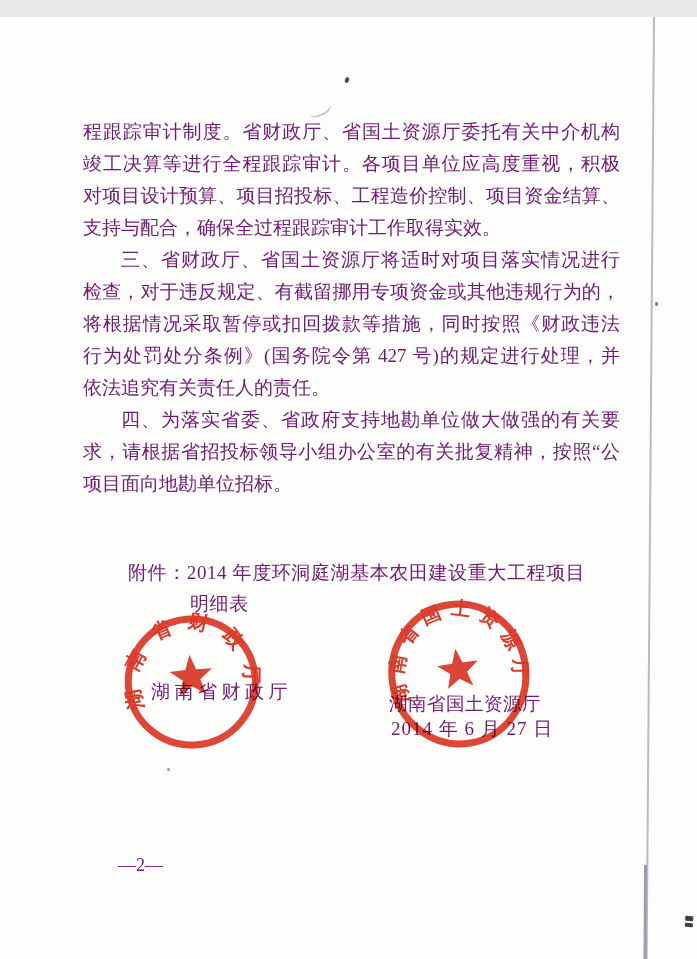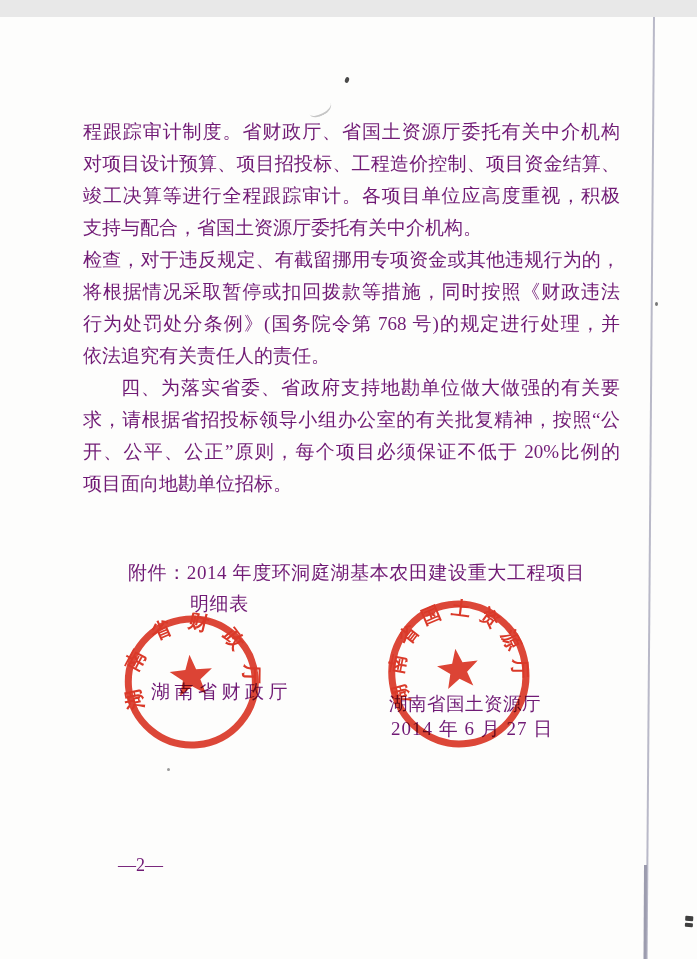--- a/index.html
+++ b/index.html
@@ -68,30 +68,30 @@
   <div class="speck speck-b"></div>
   <div class="speck speck-c"></div>
   <div class="smudge"></div>
   <div class="edge-mark">
       <i></i>
       <i style="height:4px"></i>
     </div>
 
   <div class="body-text">
     <div class="bl">程跟踪审计制度。省财政厅、省国土资源厅委托有关中介机构</div>
+    <div class="bl">竣工决算等进行全程跟踪审计。各项目单位应高度重视，积极</div>
     <div class="bl">对项目设计预算、项目招投标、工程造价控制、项目资金结算、</div>
-    <div class="bl">竣工决算等进行全程跟踪审计。各项目单位应高度重视，积极</div>
-    <div class="bl last">支持与配合，省国土资源厅委托有关中介机构。</div>
+    <div class="bl last">支持与配合，确保全过程跟踪审计工作取得实效。</div>
+    <div class="bl ind">三、省财政厅、省国土资源厅将适时对项目落实情况进行</div>
     <div class="bl">检查，对于违反规定、有截留挪用专项资金或其他违规行为的，</div>
     <div class="bl">将根据情况采取暂停或扣回拨款等措施，同时按照《财政违法</div>
-    <div class="bl">行为处罚处分条例》(国务院令第 768 号)的规定进行处理，并</div>
+    <div class="bl">行为处罚处分条例》(国务院令第 427 号)的规定进行处理，并</div>
     <div class="bl last">依法追究有关责任人的责任。</div>
     <div class="bl ind">四、为落实省委、省政府支持地勘单位做大做强的有关要</div>
     <div class="bl">求，请根据省招投标领导小组办公室的有关批复精神，按照“公</div>
-    <div class="bl">开、公平、公正”原则，每个项目必须保证不低于 20%比例的</div>
     <div class="bl last">项目面向地勘单位招标。</div>
   </div>
 
   <div class="attachment">
     <div class="att-line1">
       <span>附件：</span><span>2014 年度环洞庭湖基本农田建设重大工程项目</span>
     </div>
     <div class="att-line2">明细表</div>
   </div>
 

